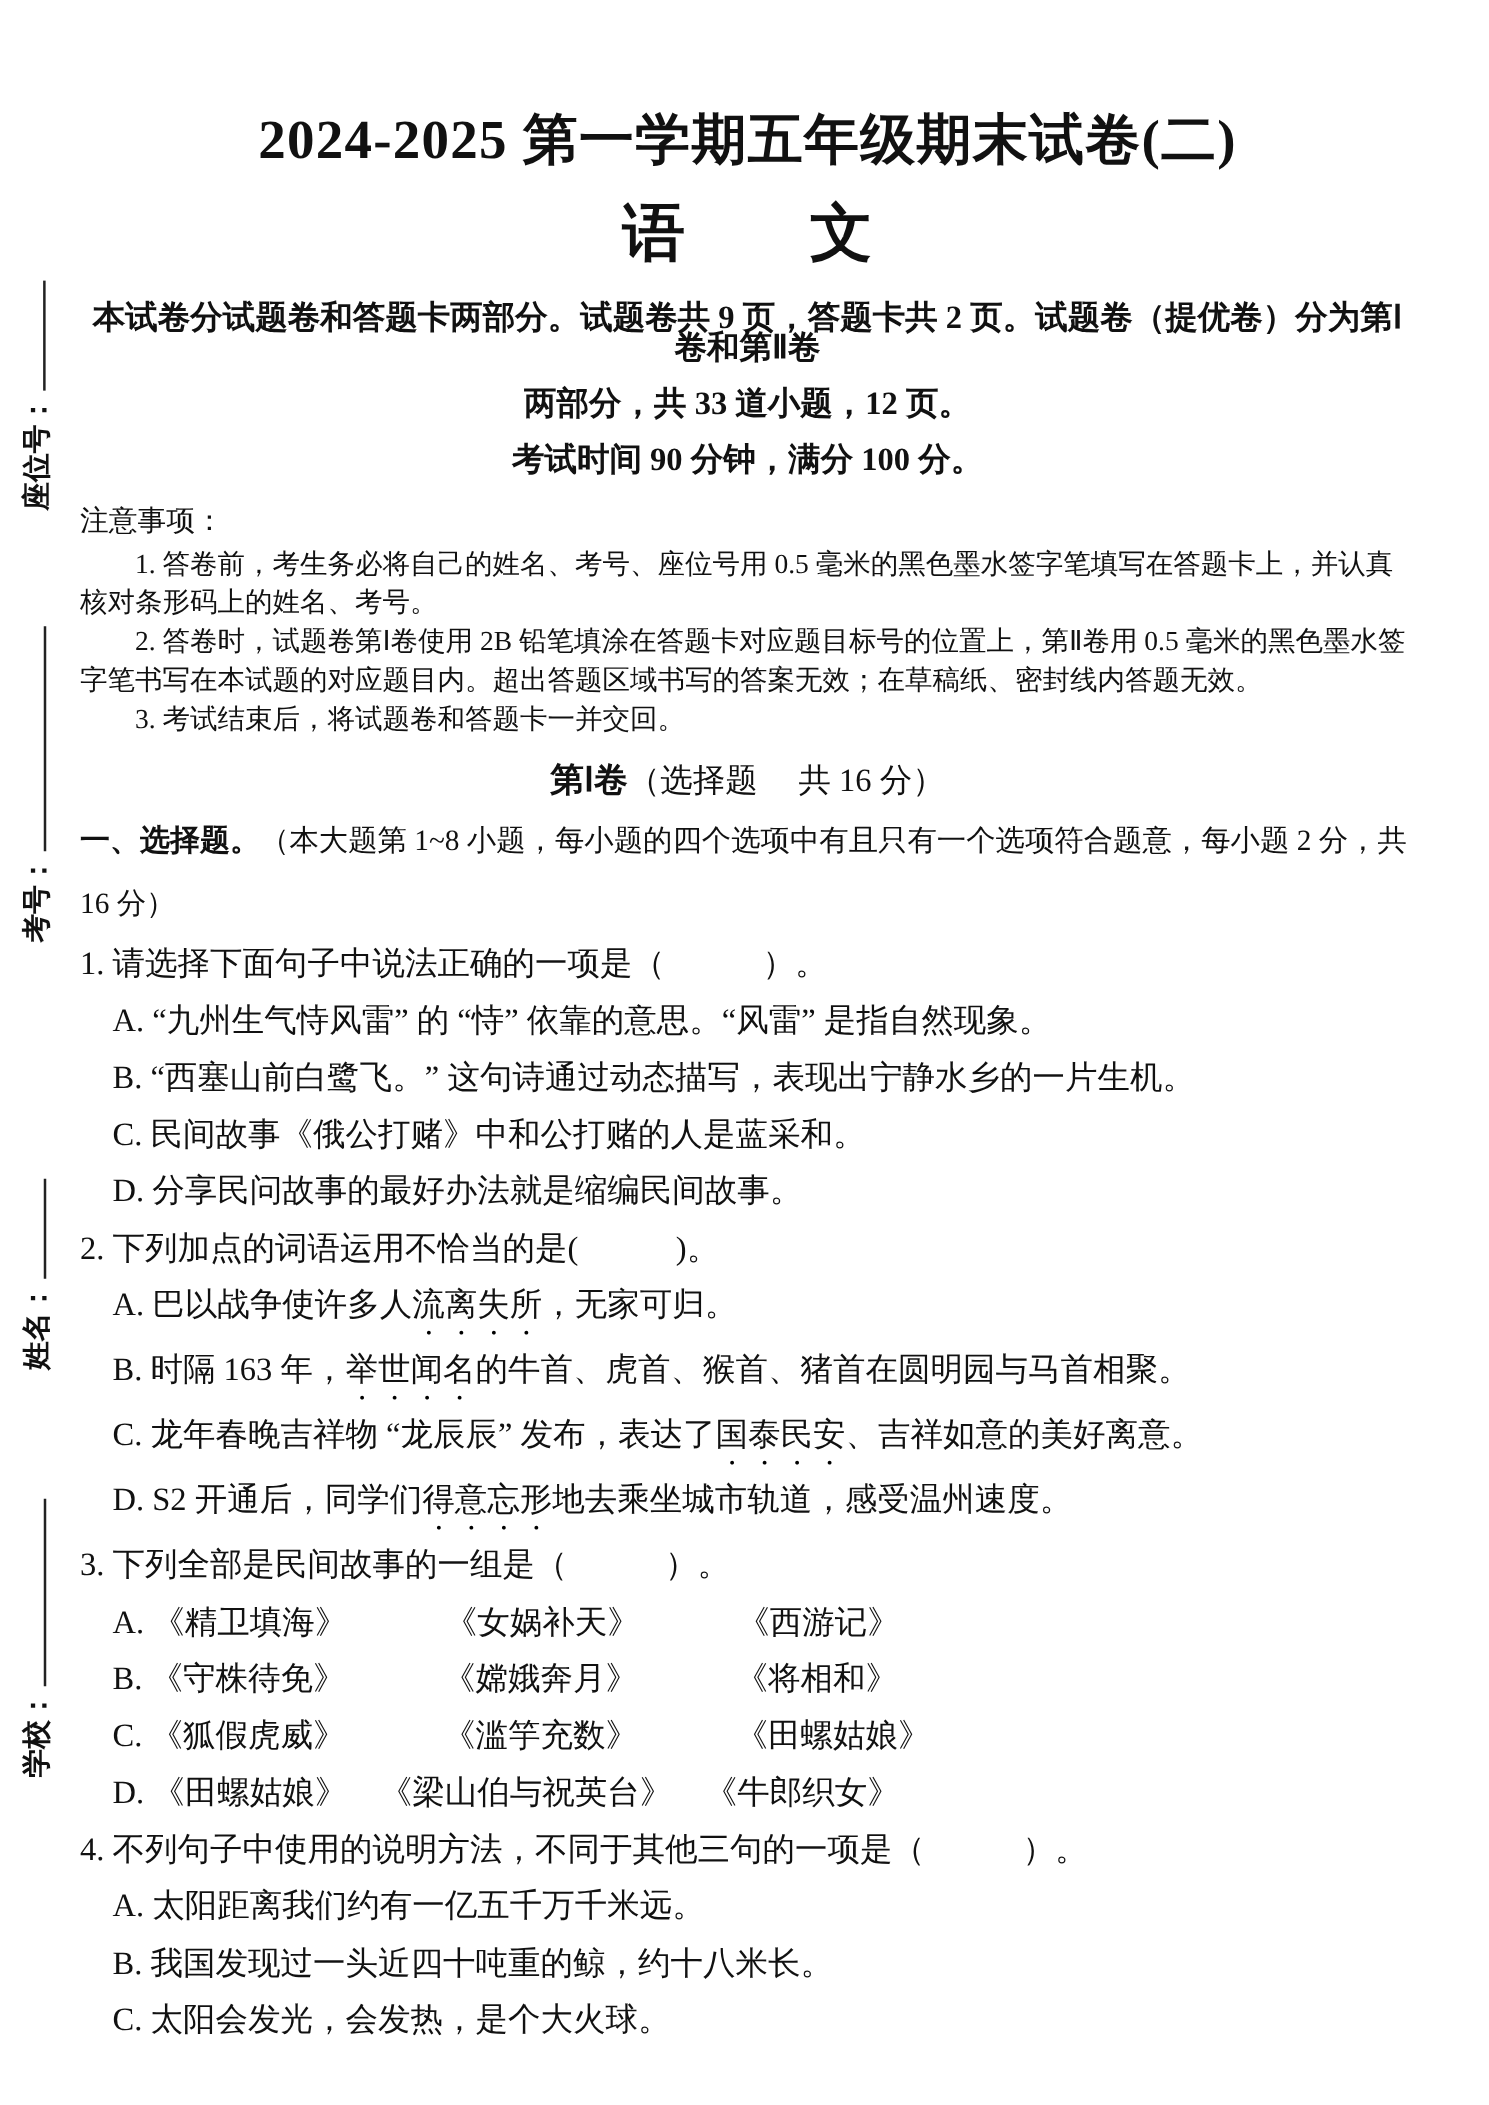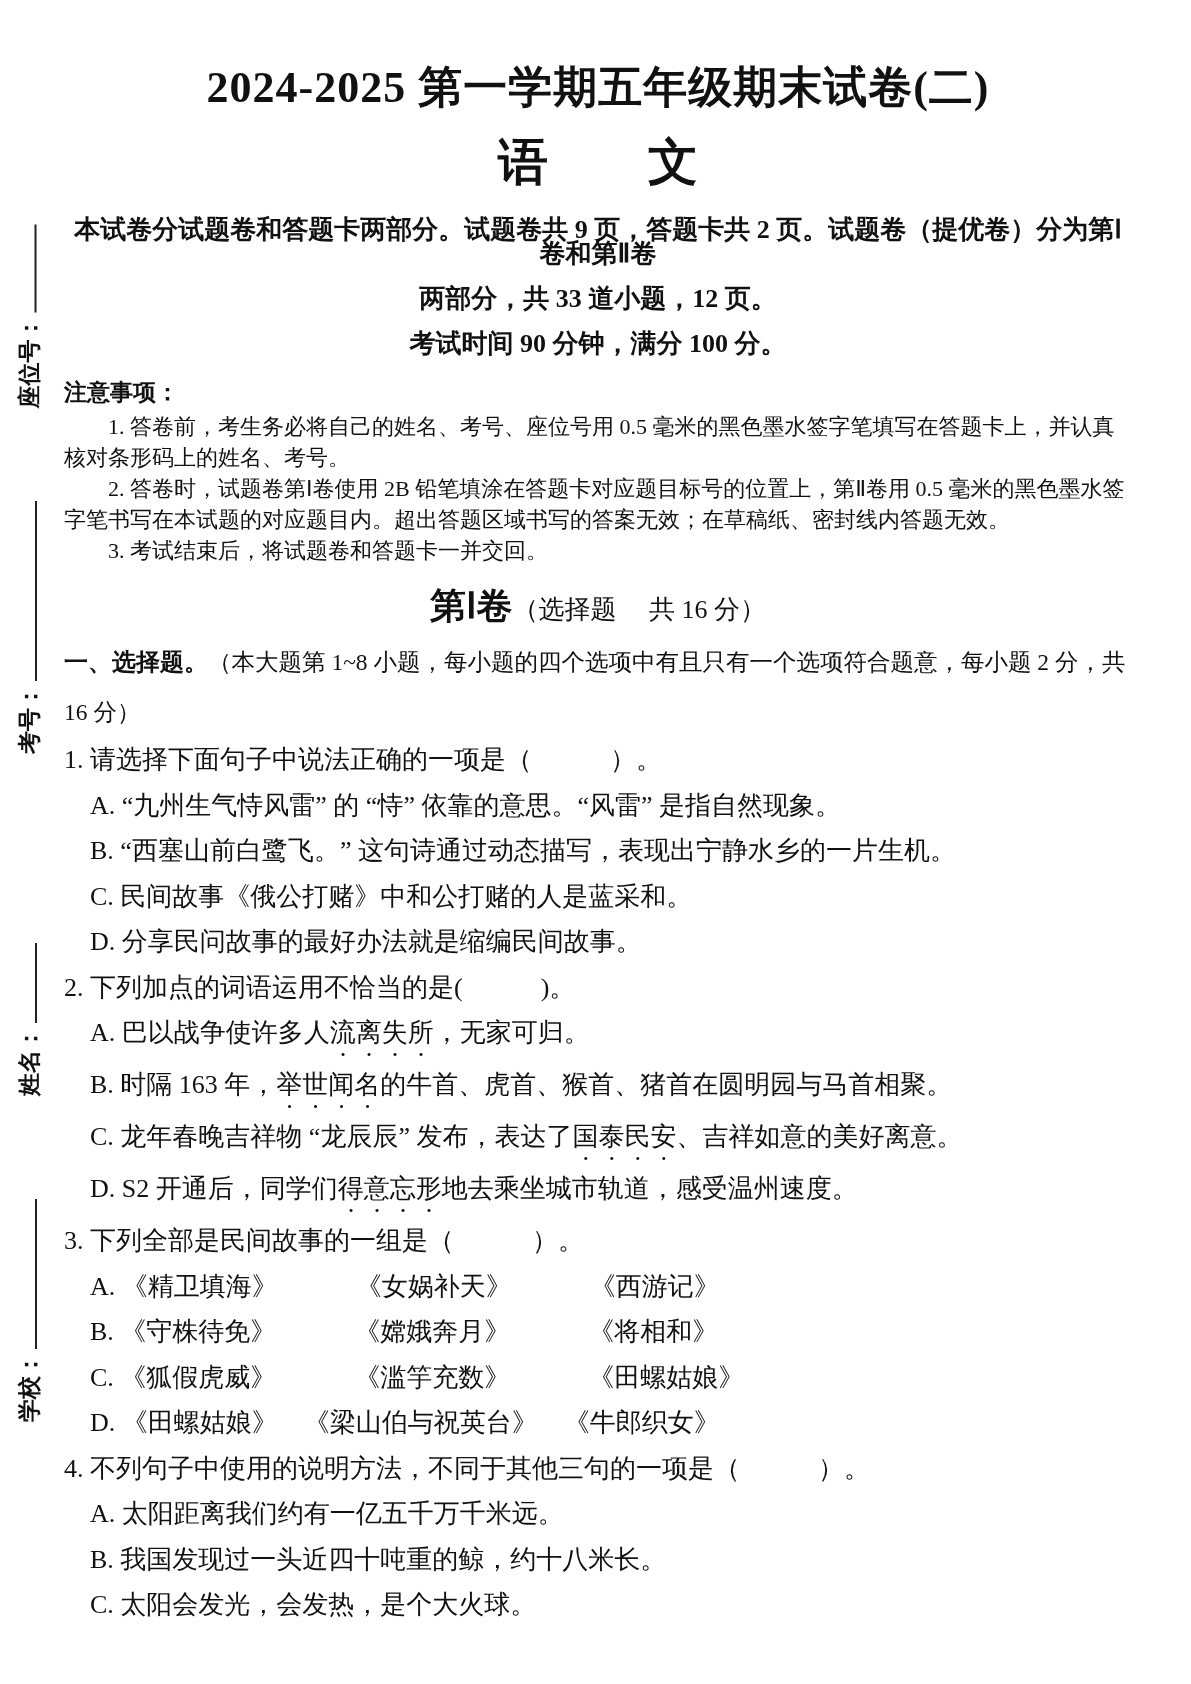--- a/index.html
+++ b/index.html
@@ -6,28 +6,28 @@
   body {
     width:1191px; height:1684px; background:#ffffff; color:#111;
     font-family:"Liberation Serif", serif; position:relative; overflow:hidden;
   }
   
   .side-item { position:absolute; left:0; width:58px; display:flex; align-items:center; justify-content:center; }
   .side-rot  { display:inline-block; transform:rotate(-90deg); white-space:nowrap;
                font-family:"Liberation Sans", sans-serif; font-weight:600; font-size:23px; color:#111; }
   .side-line { display:inline-block; height:6px; border-bottom:2.5px solid #222; margin-left:4px; }
   
-  main { position:absolute; left:64px; top:58px; width:1068px; }
+  main { position:absolute; left:64px; top:82px; width:1068px; }
   .title   { margin:0; text-align:center; font-size:44px; font-weight:800; letter-spacing:1px; }
   .subject { margin:12px 0 22px; text-align:center; font-size:50px; font-weight:800; }
   .intro-line  { margin:12px 0 21px; text-align:center; font-size:26px; line-height:24px;font-weight:bold; }
-  .notice-head { margin:8px 0 3px; font-size:23px; font-weight:700; font-family:"Liberation Sans", sans-serif; }
+  .notice-head { margin:8px 0 3px; font-size:23px; font-weight:400; font-family:"Liberation Sans", sans-serif; }
   .notice-item { margin:0; font-size:22px; line-height:31px; text-indent:2em; }
   .vol-head { margin:16px 0 6px; text-align:center; font-size:26px; }
-  .vol-head b { font-size:36px; font-family:Liberation Mono, monospace; }
+  .vol-head b { font-size:27px; font-family:Liberation Mono, monospace; }
   .part-head  { margin:4px 0 0; font-size:23.5px; line-height:50px; }
   .part-head b { font-size:24px; font-family:Liberation Serif, serif; }
   .qline  { font-size:26px; line-height:45.5px; white-space:nowrap; }
   .option { padding-left:26px; }
   .dots {
     -webkit-text-emphasis:filled dot #000; -webkit-text-emphasis-position:under right;
     text-emphasis:filled dot #000; text-emphasis-position:under right;
   }
 </style>
 </head>

